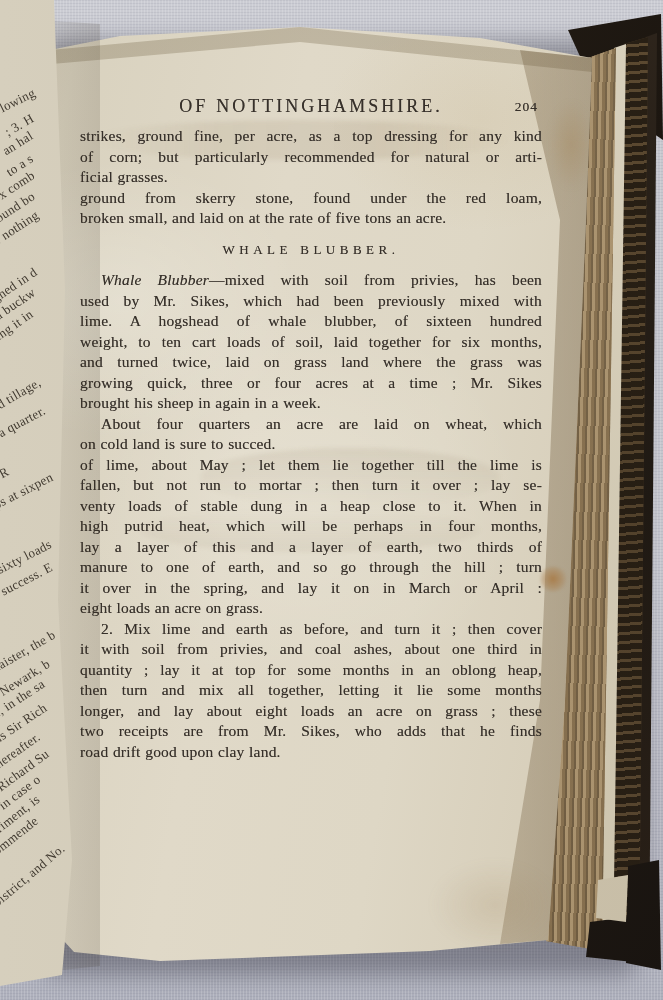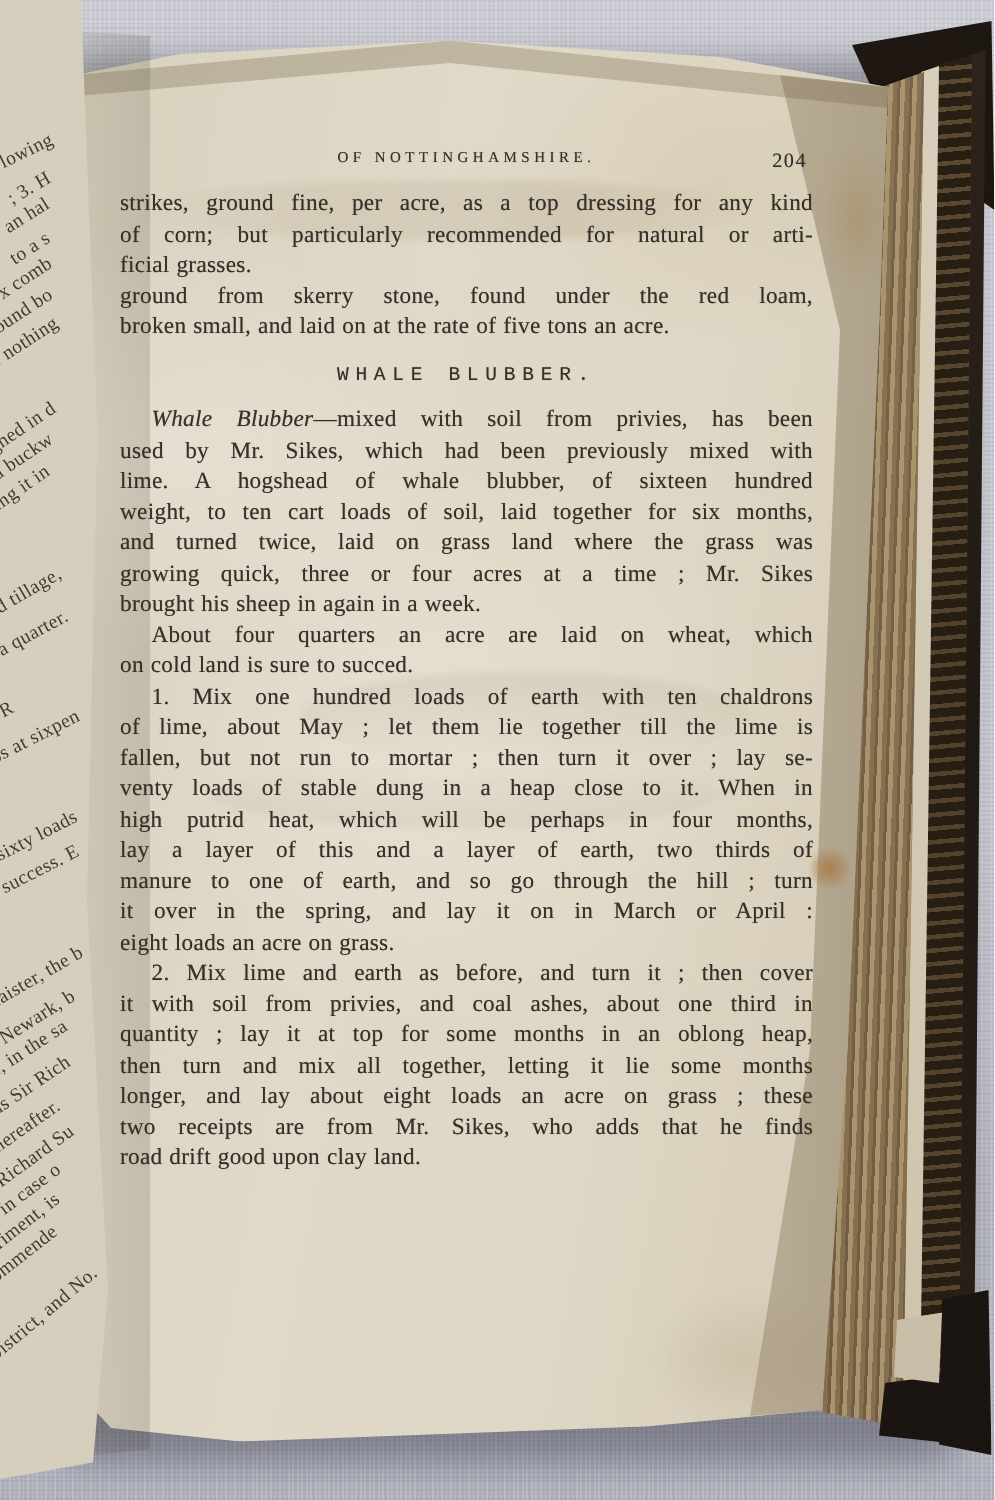--- a/index.html
+++ b/index.html
@@ -81,23 +81,23 @@
   .stain.s5{left:200px; top:448px; width:300px; height:60px; background:linear-gradient(0deg, transparent, rgba(120,100,70,.10)); filter:blur(2px);}
   .stain.s6{left:140px; top:508px; width:340px; height:44px; background:linear-gradient(0deg, rgba(120,100,70,.08), transparent); filter:blur(2px);}
   
   .text-column{
     position:absolute; left:80px; top:96px; width:462px;
     color:#36302a; font-size:15.5px; line-height:20.5px;
     letter-spacing:.2px; word-spacing:.5px;
     text-shadow:0 0 .5px rgba(54,48,42,.55);
   }
   .runhead{position:relative; height:20px; margin-bottom:10px;}
-  .runhead-title{display:block; text-align:center; font-size:10px; letter-spacing:3px; font-variant:small-caps;}
+  .runhead-title{display:block; text-align:center; font-size:18px; letter-spacing:3px; font-variant:small-caps;}
   .runhead-num{position:absolute; right:4px; top:1px; font-size:13.5px; letter-spacing:1px;}
-  .sec-heading{ text-align:center; font-size:13px; letter-spacing:4.5px; margin:11px 0 10px 0;font-family:Liberation Mono, monospace; }
+  .sec-heading{ text-align:center; font-size:13px; letter-spacing:4.5px; margin:11px 0 10px 0; }
   .tline{text-align:justify; text-align-last:justify;}
   .tline.tlast{text-align-last:left;}
   .tline.indent{padding-left:21px;}
   .tline i{}
 </style>
 </head>
 <body>
 
 <div class="scene">
   <div class="book-shadow"></div>
@@ -145,21 +145,20 @@
           <div class="tline">weight, to ten cart loads of soil, laid together for six months,</div>
           <div class="tline">and turned twice, laid on grass land where the grass was</div>
           <div class="tline">growing quick, three or four acres at a time ; Mr. Sikes</div>
           <div class="tline tlast">brought his sheep in again in a week.</div>
         </div>
         <div>
           <div class="tline indent">About four quarters an acre are laid on wheat, which</div>
           <div class="tline tlast">on cold land is sure to succed.</div>
         </div>
         <div>
-          <div class="tline indent">1. Mix one hundred loads of earth with ten chaldrons</div>
           <div class="tline">of lime, about May ; let them lie together till the lime is</div>
           <div class="tline">fallen, but not run to mortar ; then turn it over ; lay se-</div>
           <div class="tline">venty loads of stable dung in a heap close to it.  When in</div>
           <div class="tline">high putrid heat, which will be perhaps in four months,</div>
           <div class="tline">lay a layer of this and a layer of earth, two thirds of</div>
           <div class="tline">manure to one of earth, and so go through the hill ; turn</div>
           <div class="tline">it over in the spring, and lay it on in March or April :</div>
           <div class="tline tlast">eight loads an acre on grass.</div>
         </div>
         <div>

